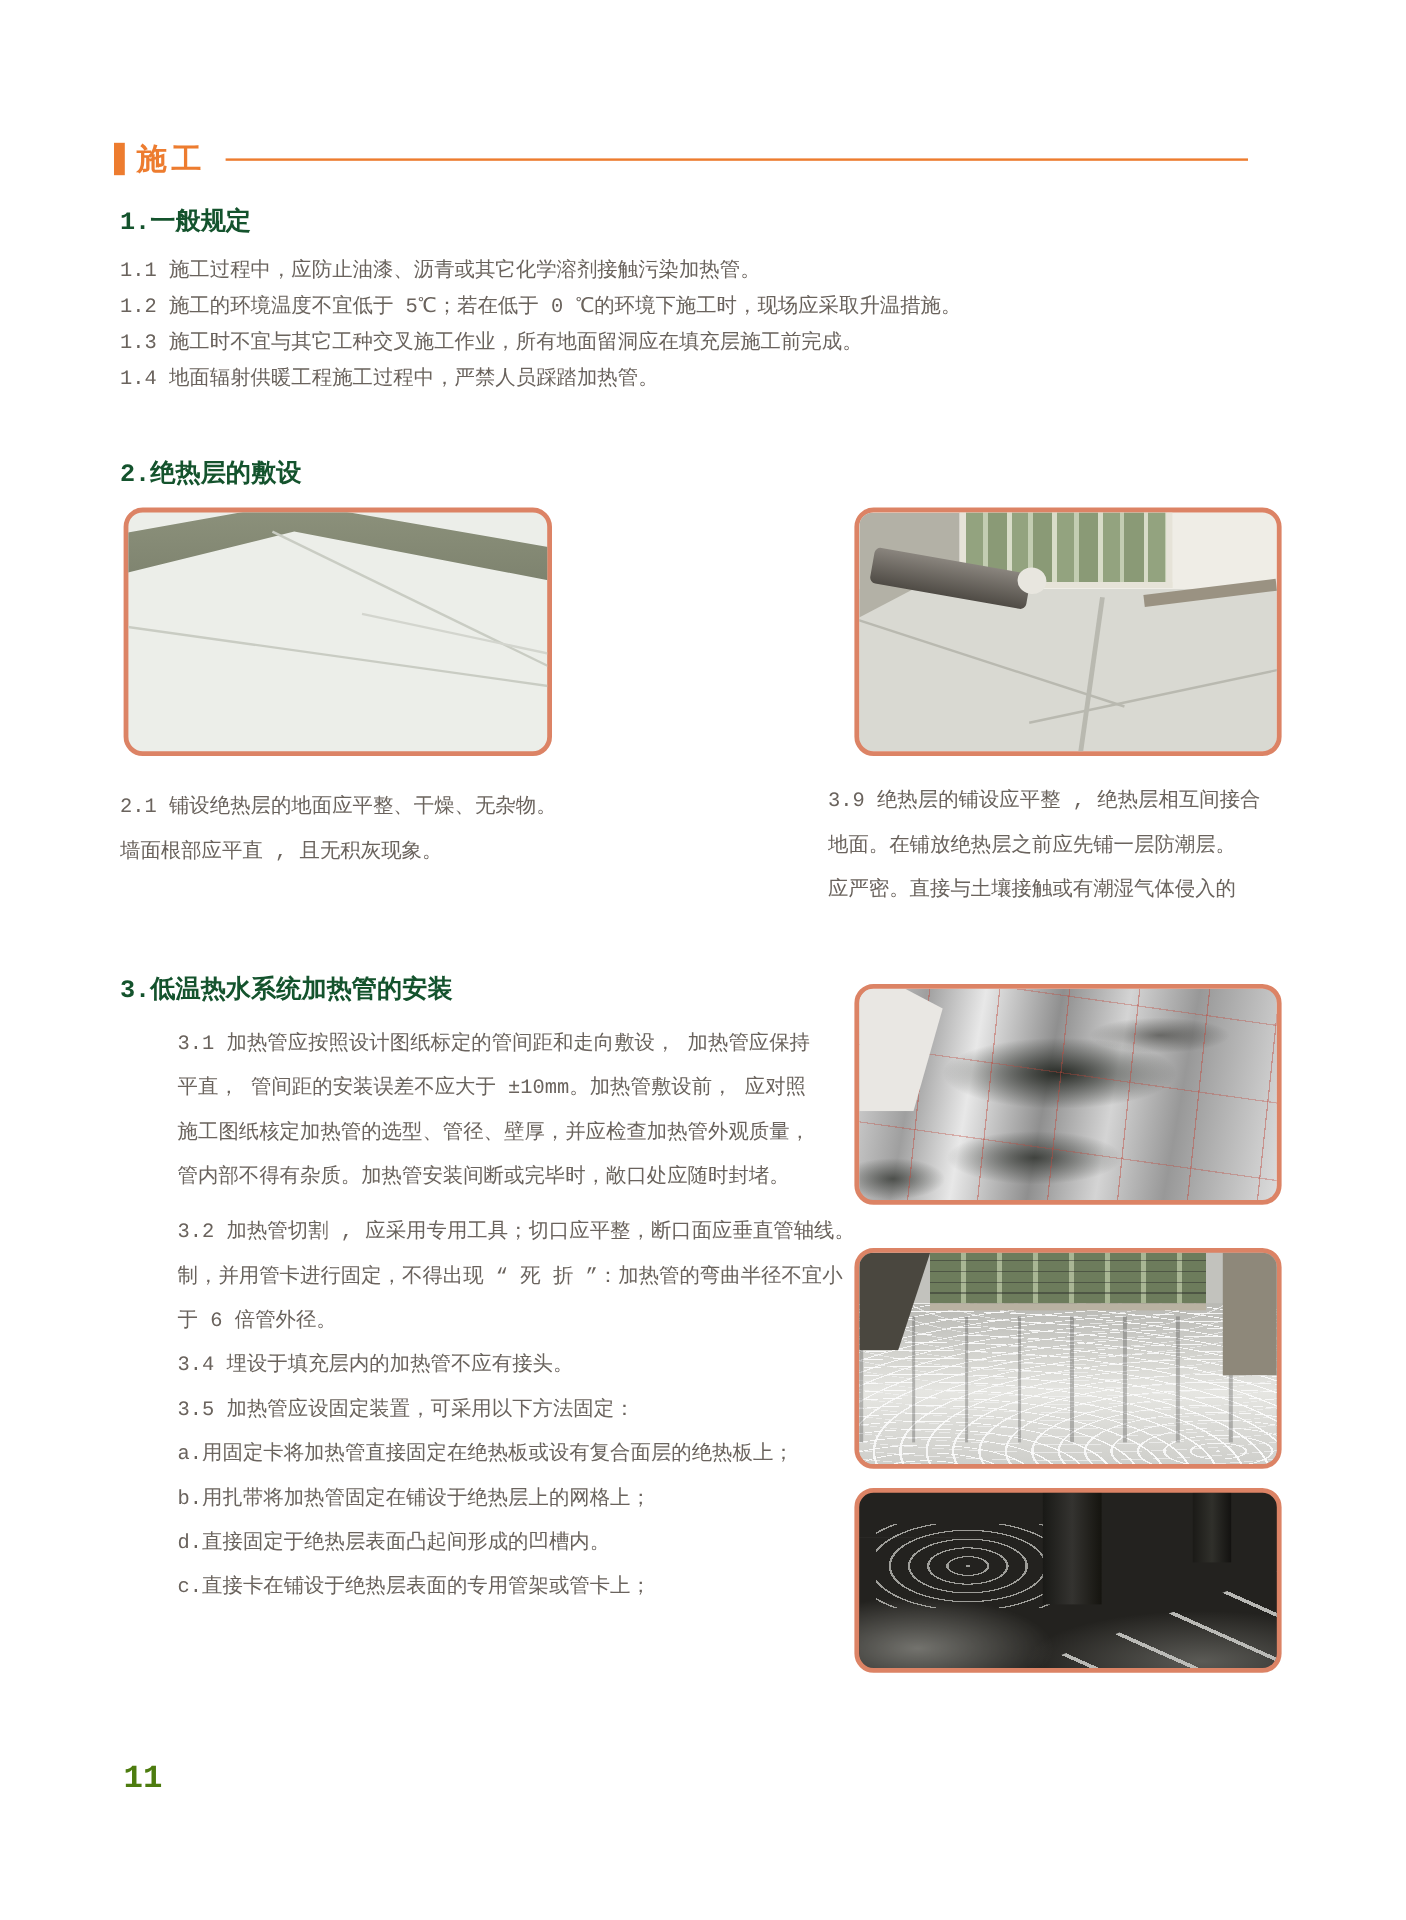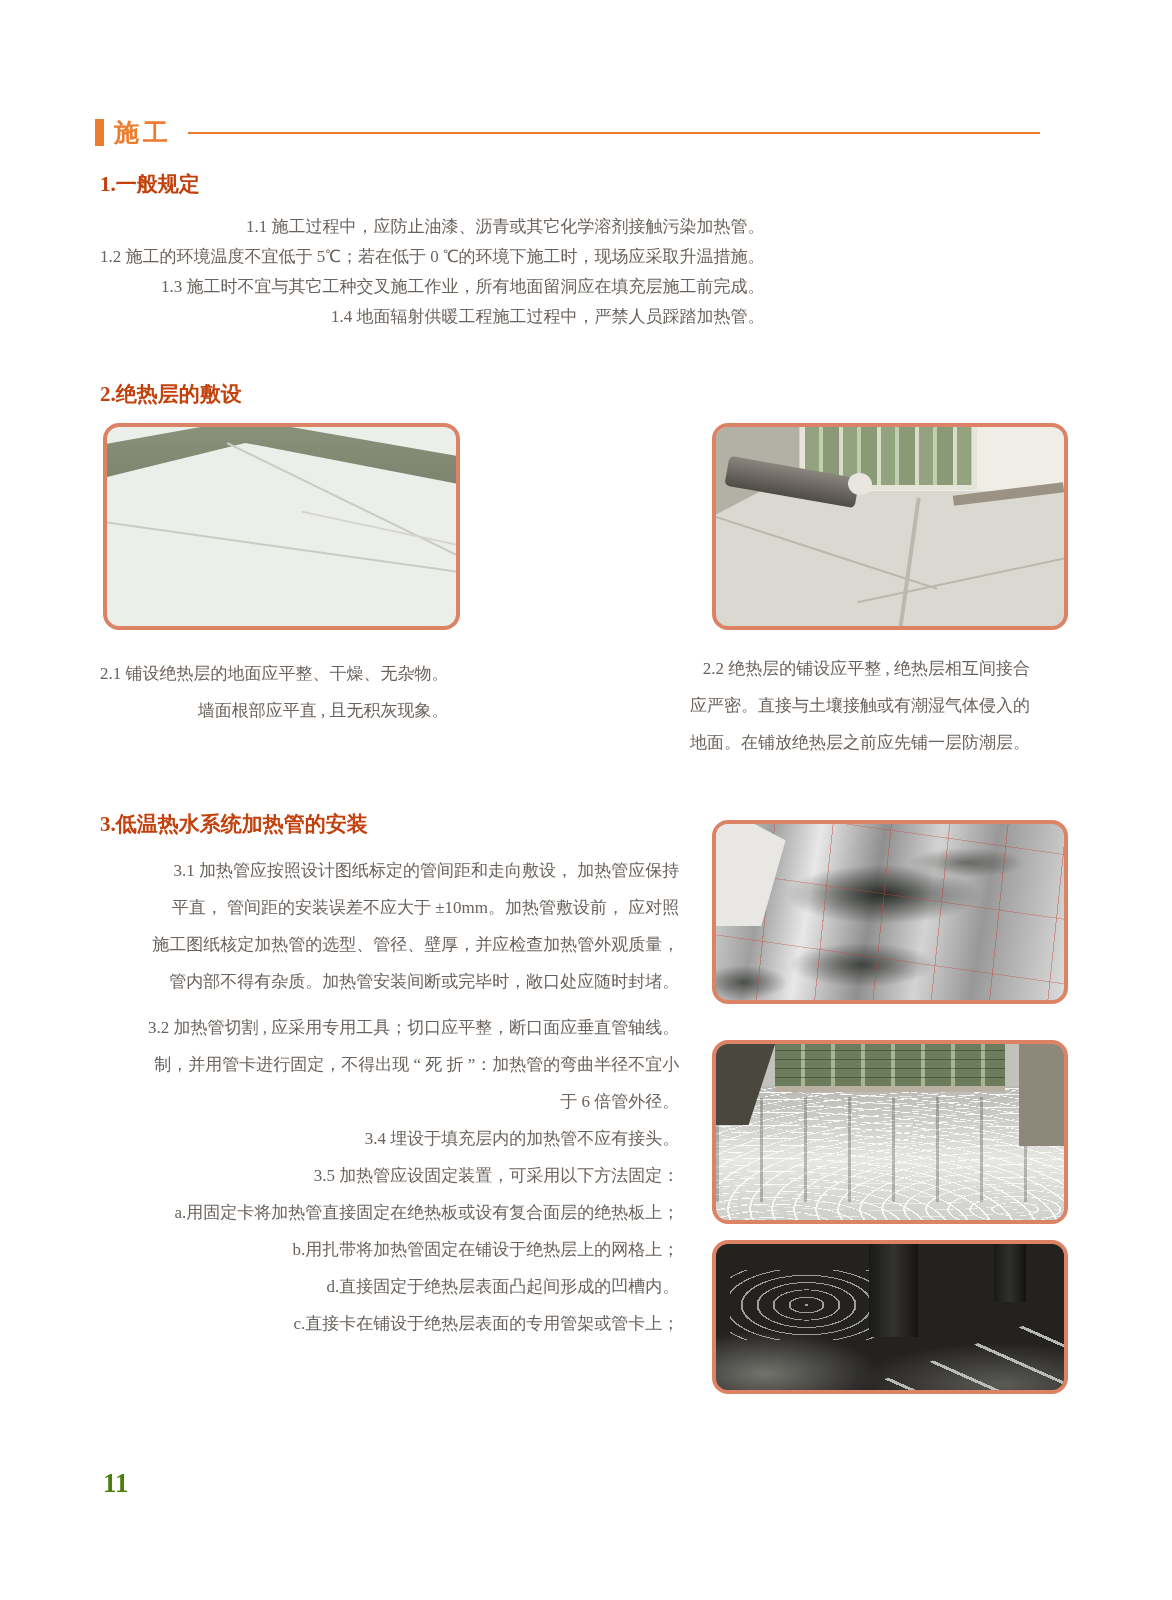--- a/index.html
+++ b/index.html
@@ -1,27 +1,27 @@
 <!DOCTYPE html>
 <html><head>
 <meta charset="utf-8">
 <style>
   html,body{margin:0;padding:0;background:#ffffff;}
   .page{
     position:relative;width:1172px;height:1532px;background:#ffffff;
-    font-family:Liberation Serif, serif;
-    color:#6a635d;overflow:hidden;text-align:right;
+    font-family:Liberation Mono, monospace;
+    color:#6a635d;overflow:hidden;
   }
   
   .hdr{position:absolute;left:95px;top:116px;right:132px;display:flex;align-items:center;}
   .hdr .bar{width:9px;height:27px;background:#ED7C2F;margin-right:10px;flex:none;}
   .hdr .ttl{color:#ED7C2F;font-size:25px;font-weight:bold;letter-spacing:4px;flex:none;}
   .hdr .rule{flex:1;height:2px;background:#ED7C2F;margin-left:16px;}
   
-  .h2{position:absolute;left:100px;color:#c2410c;font-size:21px;font-weight:bold;white-space:nowrap;}
+  .h2{position:absolute;left:100px;color:#14532d;font-size:21px;font-weight:bold;white-space:nowrap;}
   .tline{white-space:nowrap;font-size:17px;color:#6a635d;}
   .list1{position:absolute;left:100px;top:212px;}
   .list1 .tline{line-height:30px;}
   .cap{position:absolute;font-size:17px;color:#6a635d;}
   .cap .tline{line-height:37px;}
   .p3{position:absolute;left:100px;top:852px;}
   .p3 .tline{line-height:37px;margin-left:48px;}
   .p3 .gap{margin-top:9px;}
   .pageno{position:absolute;left:103px;top:1468px;color:#4d7c0f;font-size:27px;font-weight:bold;}
   
@@ -129,23 +129,23 @@
     <div class="seam2"></div>
     <div class="seam3"></div>
   </div>
 
   <div class="cap" style="left:100px;top:655px;">
     <div class="tline">2.1 铺设绝热层的地面应平整、干燥、无杂物。</div>
     <div class="tline">墙面根部应平直 , 且无积灰现象。</div>
   </div>
 
   <div class="cap" style="left:690px;top:650px;">
-    <div class="tline">2.2 绝热层的铺设应平整 , 绝热层相互间接合</div>
+    <div class="tline">3.9 绝热层的铺设应平整 , 绝热层相互间接合</div>
+    <div class="tline">地面。在铺放绝热层之前应先铺一层防潮层。</div>
     <div class="tline">应严密。直接与土壤接触或有潮湿气体侵入的</div>
-    <div class="tline">地面。在铺放绝热层之前应先铺一层防潮层。</div>
   </div>
 
   <div class="h2" style="top:810px;">3.低温热水系统加热管的安装</div>
 
   <div class="p3">
     <div class="tline">3.1 加热管应按照设计图纸标定的管间距和走向敷设， 加热管应保持</div>
     <div class="tline">平直， 管间距的安装误差不应大于 ±10mm。加热管敷设前， 应对照</div>
     <div class="tline">施工图纸核定加热管的选型、管径、壁厚，并应检查加热管外观质量，</div>
     <div class="tline">管内部不得有杂质。加热管安装间断或完毕时，敞口处应随时封堵。</div>
     <div class="tline gap">3.2 加热管切割 , 应采用专用工具；切口应平整，断口面应垂直管轴线。</div>

